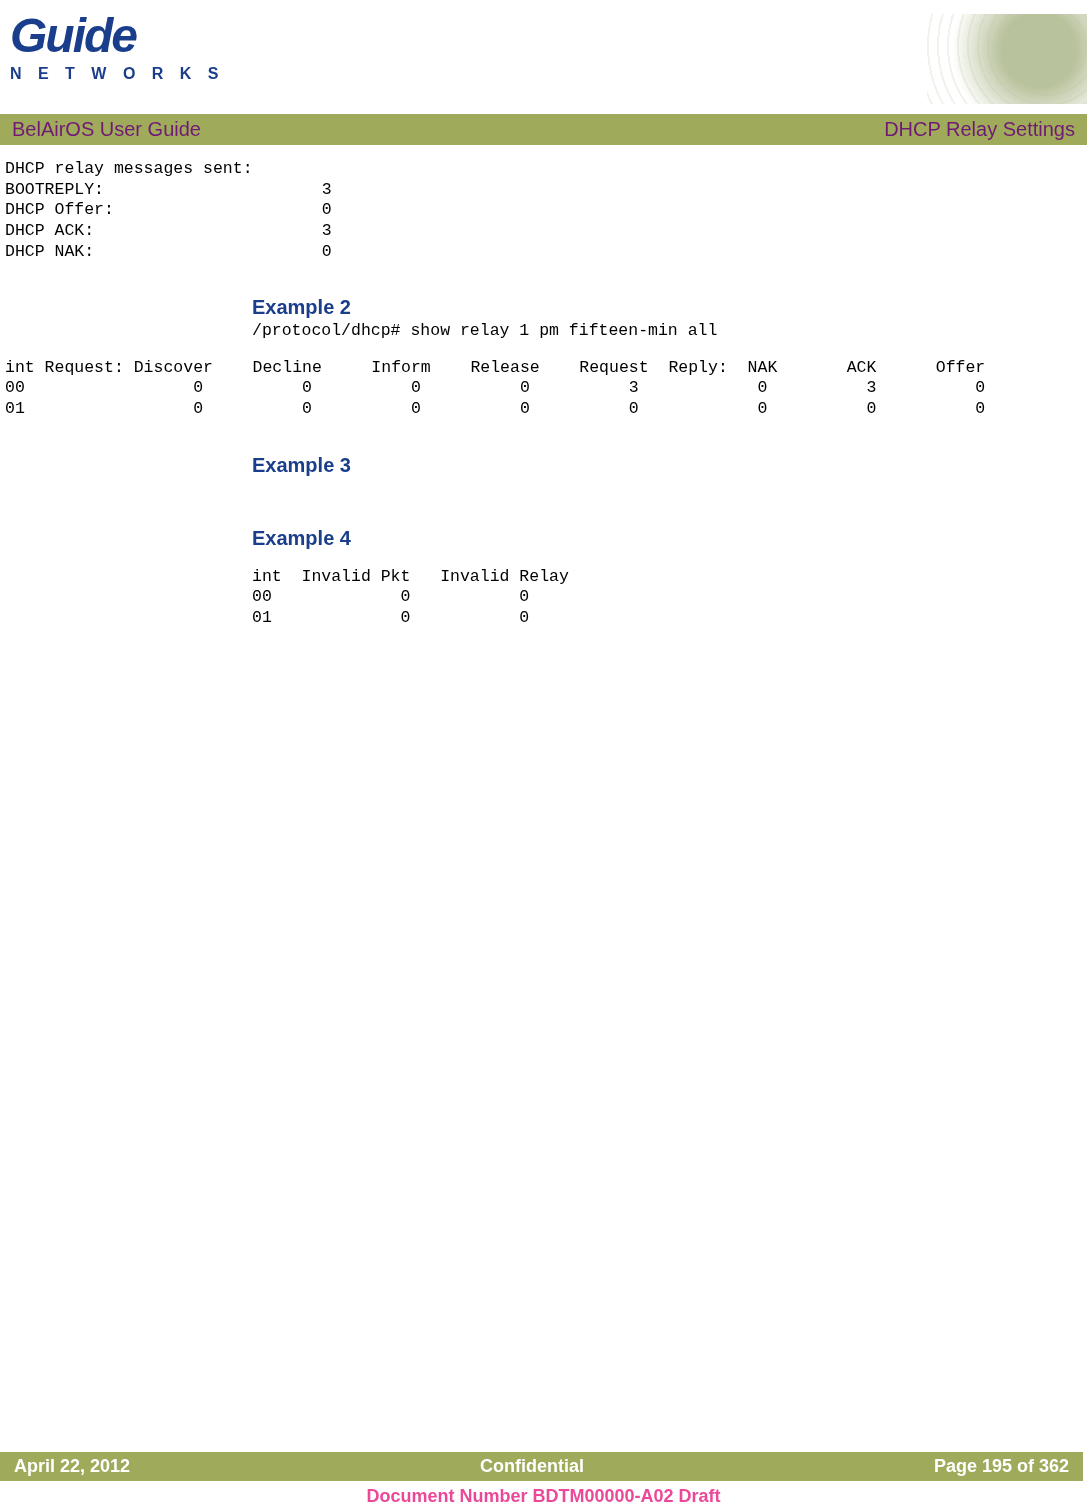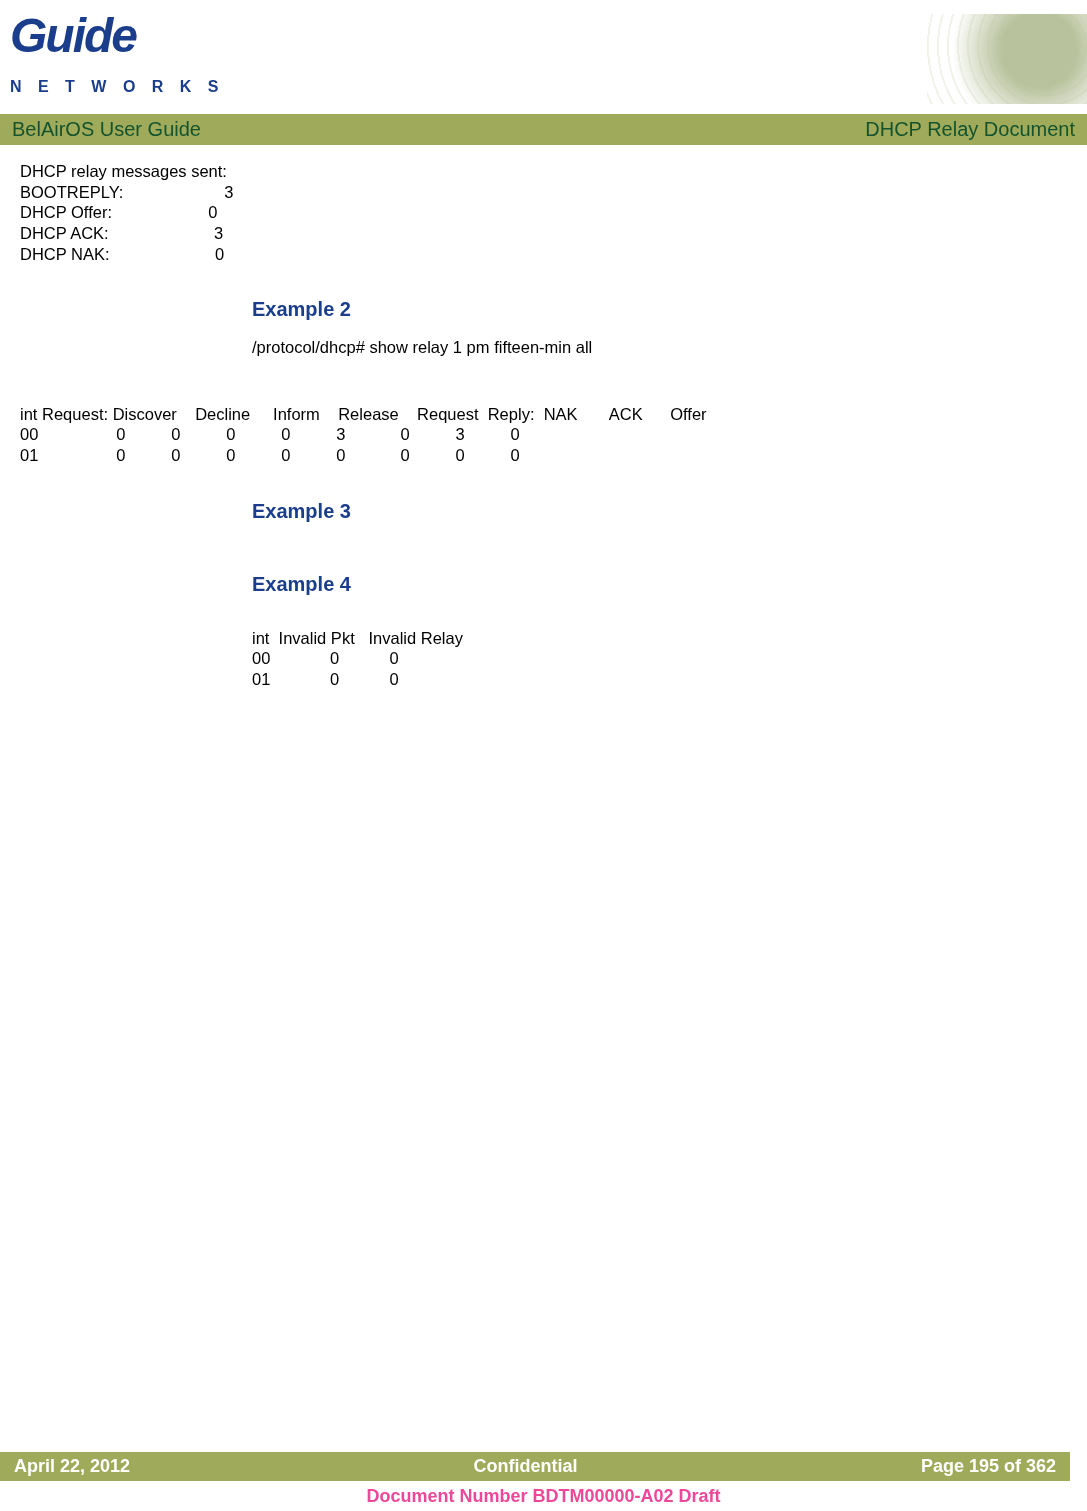--- a/index.html
+++ b/index.html
@@ -31,74 +31,74 @@
     color: #1a3e8b;
     line-height: 0.9;
     letter-spacing: -2px;
   }
   .logo-networks {
     font-family: Arial, sans-serif;
     font-size: 16px;
     font-weight: bold;
     color: #1a3e8b;
     letter-spacing: 6px;
-    margin-top: 21px;
+    margin-top: 8px;
   }
   .header-graphic {
     width: 160px;
     height: 90px;
     background: radial-gradient(circle at 70% 40%, #8a9a5b 0%, #8a9a5b 30%, transparent 70%);
     opacity: 0.6;
     position: relative;
     overflow: hidden;
   }
   .header-graphic::before {
     content: "";
     position: absolute;
     left: -20px; top: -20px; right: -20px; bottom: -20px;
     background: repeating-radial-gradient(circle at 70% 40%, transparent 0 8px, #8a9a5b33 8px 10px);
   }
   .title-bar {
     display: flex;
     justify-content: space-between;
     align-items: center;
     background: #9fab5a;
-    color: #14532d;
+    color: #701a75;
     font-family: Arial, sans-serif;
     font-size: 20px;
     padding: 4px 12px;
     margin: 10px 0 14px 0;
     gap: 12px;
   }
   .content {
     padding: 0 4px;
   }
   pre {
-    margin: 16px;
-    font-family: Liberation Sans, sans-serif;
+    margin: 1px;
+    font-family: Liberation Mono, monospace;
     font-size: 16.5px;
     line-height: 1.25;
     white-space: pre;
   }
   .example-heading {
     font-family: Arial, sans-serif;
     font-weight: bold;
     color: #1a3e8b;
     font-size: 20px;
     margin-left: 248px;
     margin-top: 34px;
     margin-bottom: 2px;
   }
   .indented-mono {
     margin-left: 248px;
   }
   .footer-bar {
     position: absolute;
     left: 0;
-    right: 17px;
+    right: 4px;
     bottom: 30px;
     display: flex;
     justify-content: space-between;
     align-items: center;
     background: #9fab5a;
     color: #fff;
     font-family: Arial, sans-serif;
     font-size: 18px;
     font-weight: bold;
     padding: 4px 14px;
@@ -121,21 +121,21 @@
 <div class="header">
   <div class="logo">
     <div class="logo-belair">Guide</div>
     <div class="logo-networks">N E T W O R K S</div>
   </div>
   <div class="header-graphic"></div>
 </div>
 
 <div class="title-bar">
   <span>BelAirOS User Guide</span>
-  <span>DHCP Relay Document</span>
+  <span>DHCP Relay Settings</span>
 </div>
 
 <div class="content">
 
 <pre>DHCP relay messages sent:
 BOOTREPLY:                      3
 DHCP Offer:                     0
 DHCP ACK:                       3
 DHCP NAK:                       0</pre>
 

